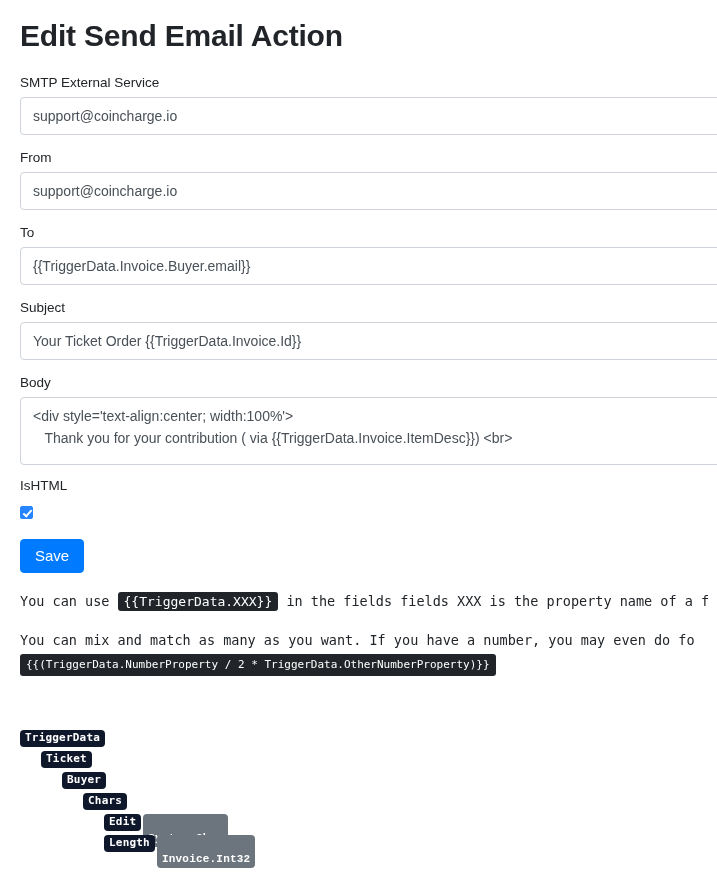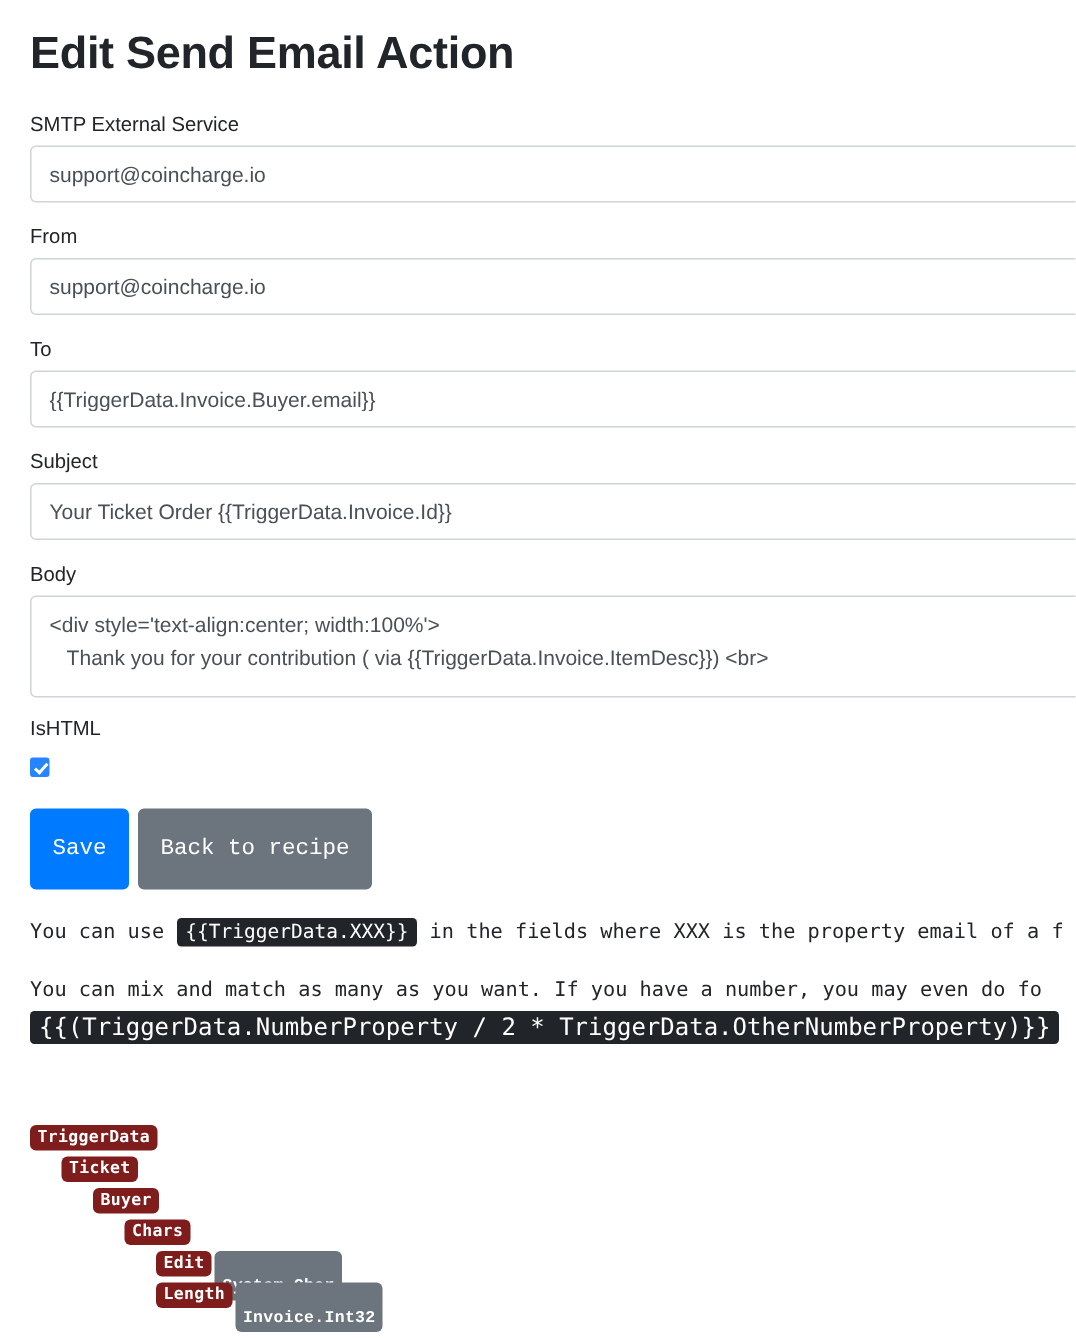--- a/index.html
+++ b/index.html
@@ -114,24 +114,24 @@
   }
 
   .btn-row {
     margin-top: 18px;
     display: flex;
     gap: 6px;
     align-items: flex-start;
   }
   .btn {
     display: inline-block;
-    font-family: Liberation Mono, monospace;
+    font-family: Liberation Sans, sans-serif;
     font-size: 15px;
     line-height: 22px;
-    padding: 15px 14px;
+    padding: 5px 14px;
     border: 1px solid transparent;
     border-radius: 4px;
     color: #ffffff;
     cursor: pointer;
     white-space: nowrap;
   }
   .btn-primary { background: #007bff; border-color: #007bff; }
   .btn-secondary { background: #6c757d; border-color: #6c757d; }
 
   .help {
@@ -154,39 +154,39 @@
     text-align: center;
   }
   .codeblock {
     display: inline-block;
     background: #212529;
     color: #ffffff;
     border-radius: 3px;
     padding: 2px 6px;
     margin-top: 4px;
     font-family: "DejaVu Sans Mono", monospace;
-    font-size: 16px;
+    font-size: 11px;
     line-height: 18px;
     white-space: nowrap;
   }
 
   
   .tree {
     margin-top: 54px;
     font-family: "DejaVu Sans Mono", monospace;
     font-size: 11px;
     line-height: 14px;
   }
   .tree-row {
     height: 21px;
     white-space: nowrap;
   }
   .node {
     display: inline-block;
-    background: #7f1d1d;
+    background: #0f172a;
     color: #ffffff;
     border-radius: 4px;
     padding: 2px 5px 3px 5px;
     font-family: "DejaVu Sans Mono", monospace;
     font-size: 11px;
     line-height: 12px;
     font-weight: 700;
     letter-spacing: 0.2px;
     cursor: pointer;
     vertical-align: top;
@@ -242,27 +242,26 @@
    </textarea>
   </div>
 
   <div class="check-wrap">
     <label class="check-label">IsHTML</label>
     <input class="checkbox" type="checkbox" checked="" style="">
   </div>
 
   <div class="btn-row">
     <button class="btn btn-primary">Save</button>
-    <button class="btn btn-secondary">Back to recipe</button>
   </div>
 
   <div class="help p1">
     <span>You can use</span>
     <code class="inline">{{TriggerData.XXX}}</code>
-    <span>in the fields where XXX  is the property email of a f</span>
+    <span>in the fields fields XXX  is the property name of a f</span>
   </div>
 
   <div class="help p2">
     <div>You can mix and match as many as you want. If you have a number, you may even do fo</div>
     <code class="codeblock">{{(TriggerData.NumberProperty / 2 * TriggerData.OtherNumberProperty)}}</code>
   </div>
 
   <div class="tree" id="tree">
       <div class="tree-row" style="padding-left: 0px;"><span class="node">TriggerData</span></div>
       <div class="tree-row" style="padding-left: 21px;"><span class="node">Ticket</span></div>

